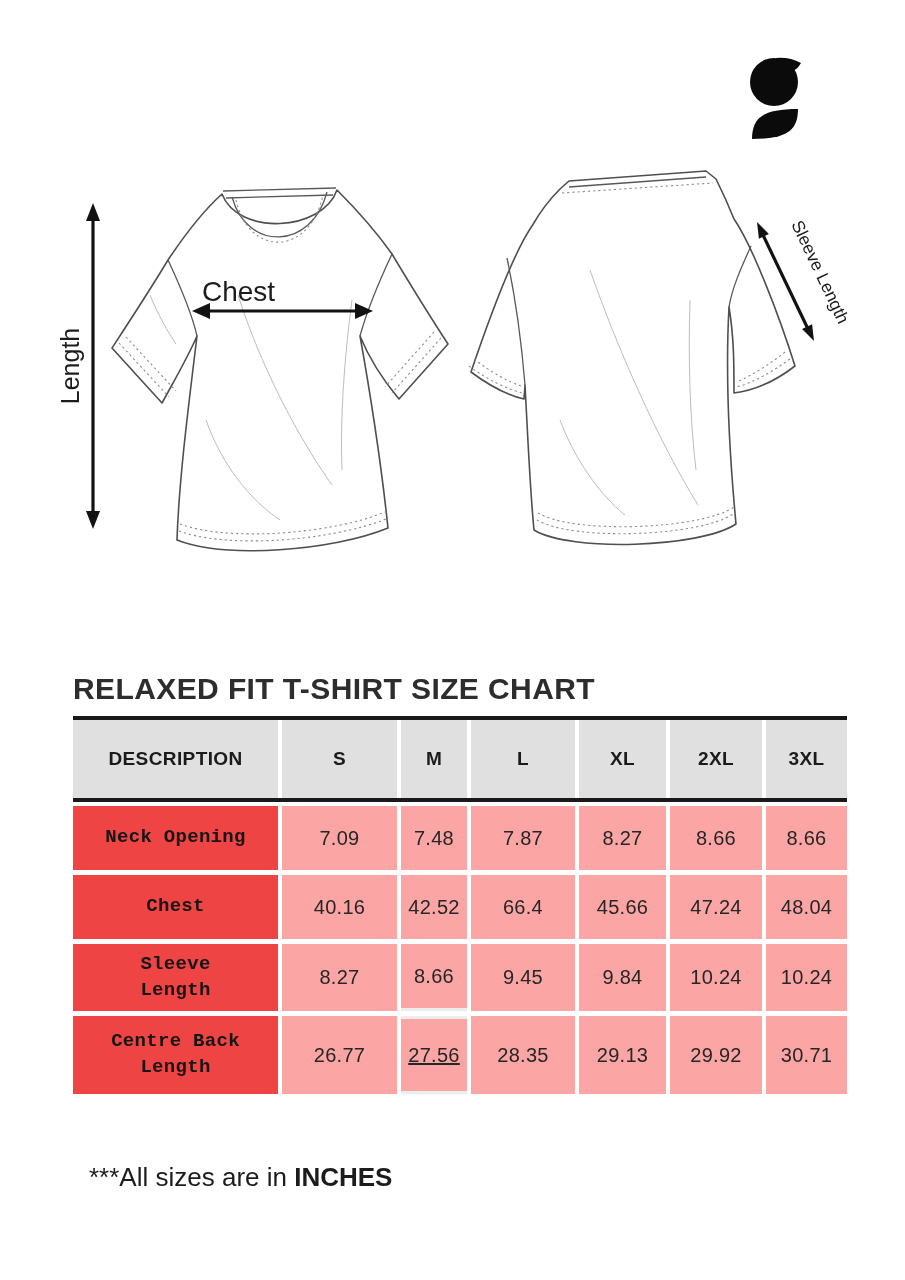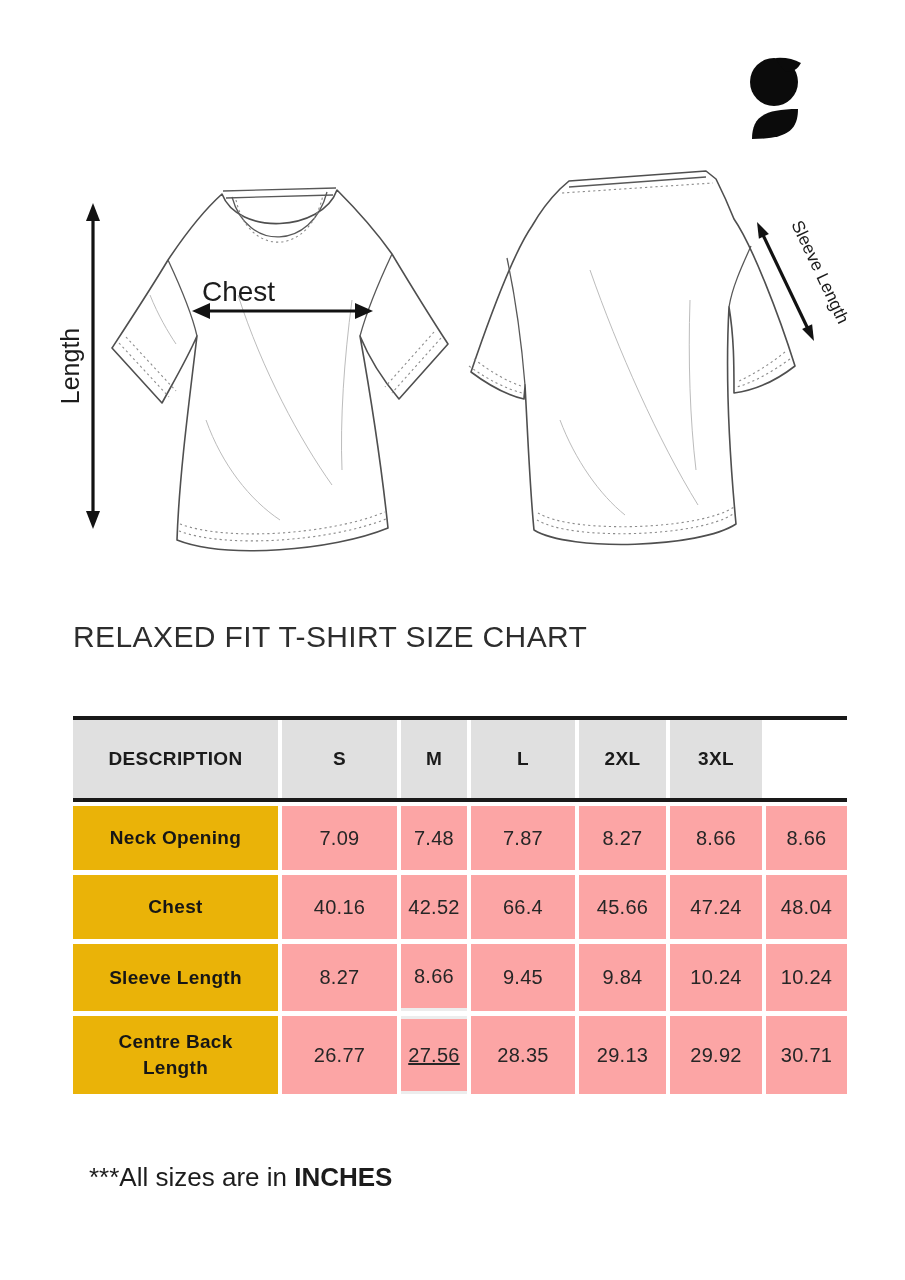--- a/index.html
+++ b/index.html
@@ -13,21 +13,21 @@
   .diagram { position:absolute; left:0; top:0; width:905px; height:640px; }
   .garment { fill:#ffffff; stroke:#4f4f4f; stroke-width:1.6; stroke-linejoin:round; }
   .seam   { fill:none; stroke:#585858; stroke-width:1.3; }
   .stitch { fill:none; stroke:#8c8c8c; stroke-width:1.1; stroke-dasharray:2.2 3; }
   .fold   { fill:none; stroke:#bcbcbc; stroke-width:1; }
   .arrow-line { stroke:#121212; stroke-width:3.2; }
   .arrow-head { fill:#121212; }
   .dim-label  { fill:#1c1c1c; }
   
   .title {
-    position:absolute; left:73px; top:620px; font-size:30px; font-weight:400;
+    position:absolute; left:73px; top:672px; font-size:30px; font-weight:700;
     letter-spacing:0.4px; color:#2d2d2d; white-space:nowrap;
   }
   
   .size-table { position:absolute; left:73px; top:716px; width:774px; }
   .thead, .row {
     display:grid;
     grid-template-columns:205px 115px 66px 104px 87px 92px 81px;
     column-gap:4px;
   }
   .thead { border-top:4px solid #191919; border-bottom:4px solid #191919; }
@@ -35,21 +35,21 @@
     background:#e0e0e0; height:78px; display:flex; align-items:center; justify-content:center;
     font-weight:700; font-size:19px; color:#1b1b1b; letter-spacing:0.4px;
   }
   .tbody { margin-top:4px; }
   .row { margin-bottom:5px; }
   .td {
     min-height:64px; display:flex; align-items:center; justify-content:center;
     font-size:20px; color:#262626; letter-spacing:0.3px; background:#fca5a5;
     text-align:center; line-height:1.35;
   }
-  .td.desc { background:#eab308; font-weight:700; font-size:19px; color:#161616; padding:0 30px; }
+  .td.desc { background:#ef4444; font-weight:700; font-size:19px; color:#161616; padding:0 30px;font-family:Liberation Mono, monospace; }
   .row-centre-back .td { min-height:72px; }
   .row-sleeve .td.m-col { border-bottom:3px solid #ededed; }
   .row-centre-back .td.m-col { border-top:3px solid #ededed; border-bottom:3px solid #ededed;text-decoration:underline; }
   
   .note { position:absolute; left:89px; top:1154px; font-size:26px; color:#1c1c1c;margin-top:8px; }
   .note b { font-weight:700; }
 </style>
 </head>
 <body>
 
@@ -125,20 +125,21 @@
   </svg>
 
   <div class="title">RELAXED FIT T-SHIRT SIZE CHART</div>
 
   <div class="size-table">
     <div class="thead">
       <div class="th desc">DESCRIPTION</div>
       <div class="th">S</div>
       <div class="th">M</div>
       <div class="th">L</div>
+      <div class="th">XL</div>
       <div class="th">2XL</div>
       <div class="th">3XL</div>
     </div>
     <div class="tbody">
 
       <div class="row">
         <div class="td desc">Neck Opening</div>
         <div class="td">7.09</div>
         <div class="td m-col">7.48</div>
         <div class="td">7.87</div>

